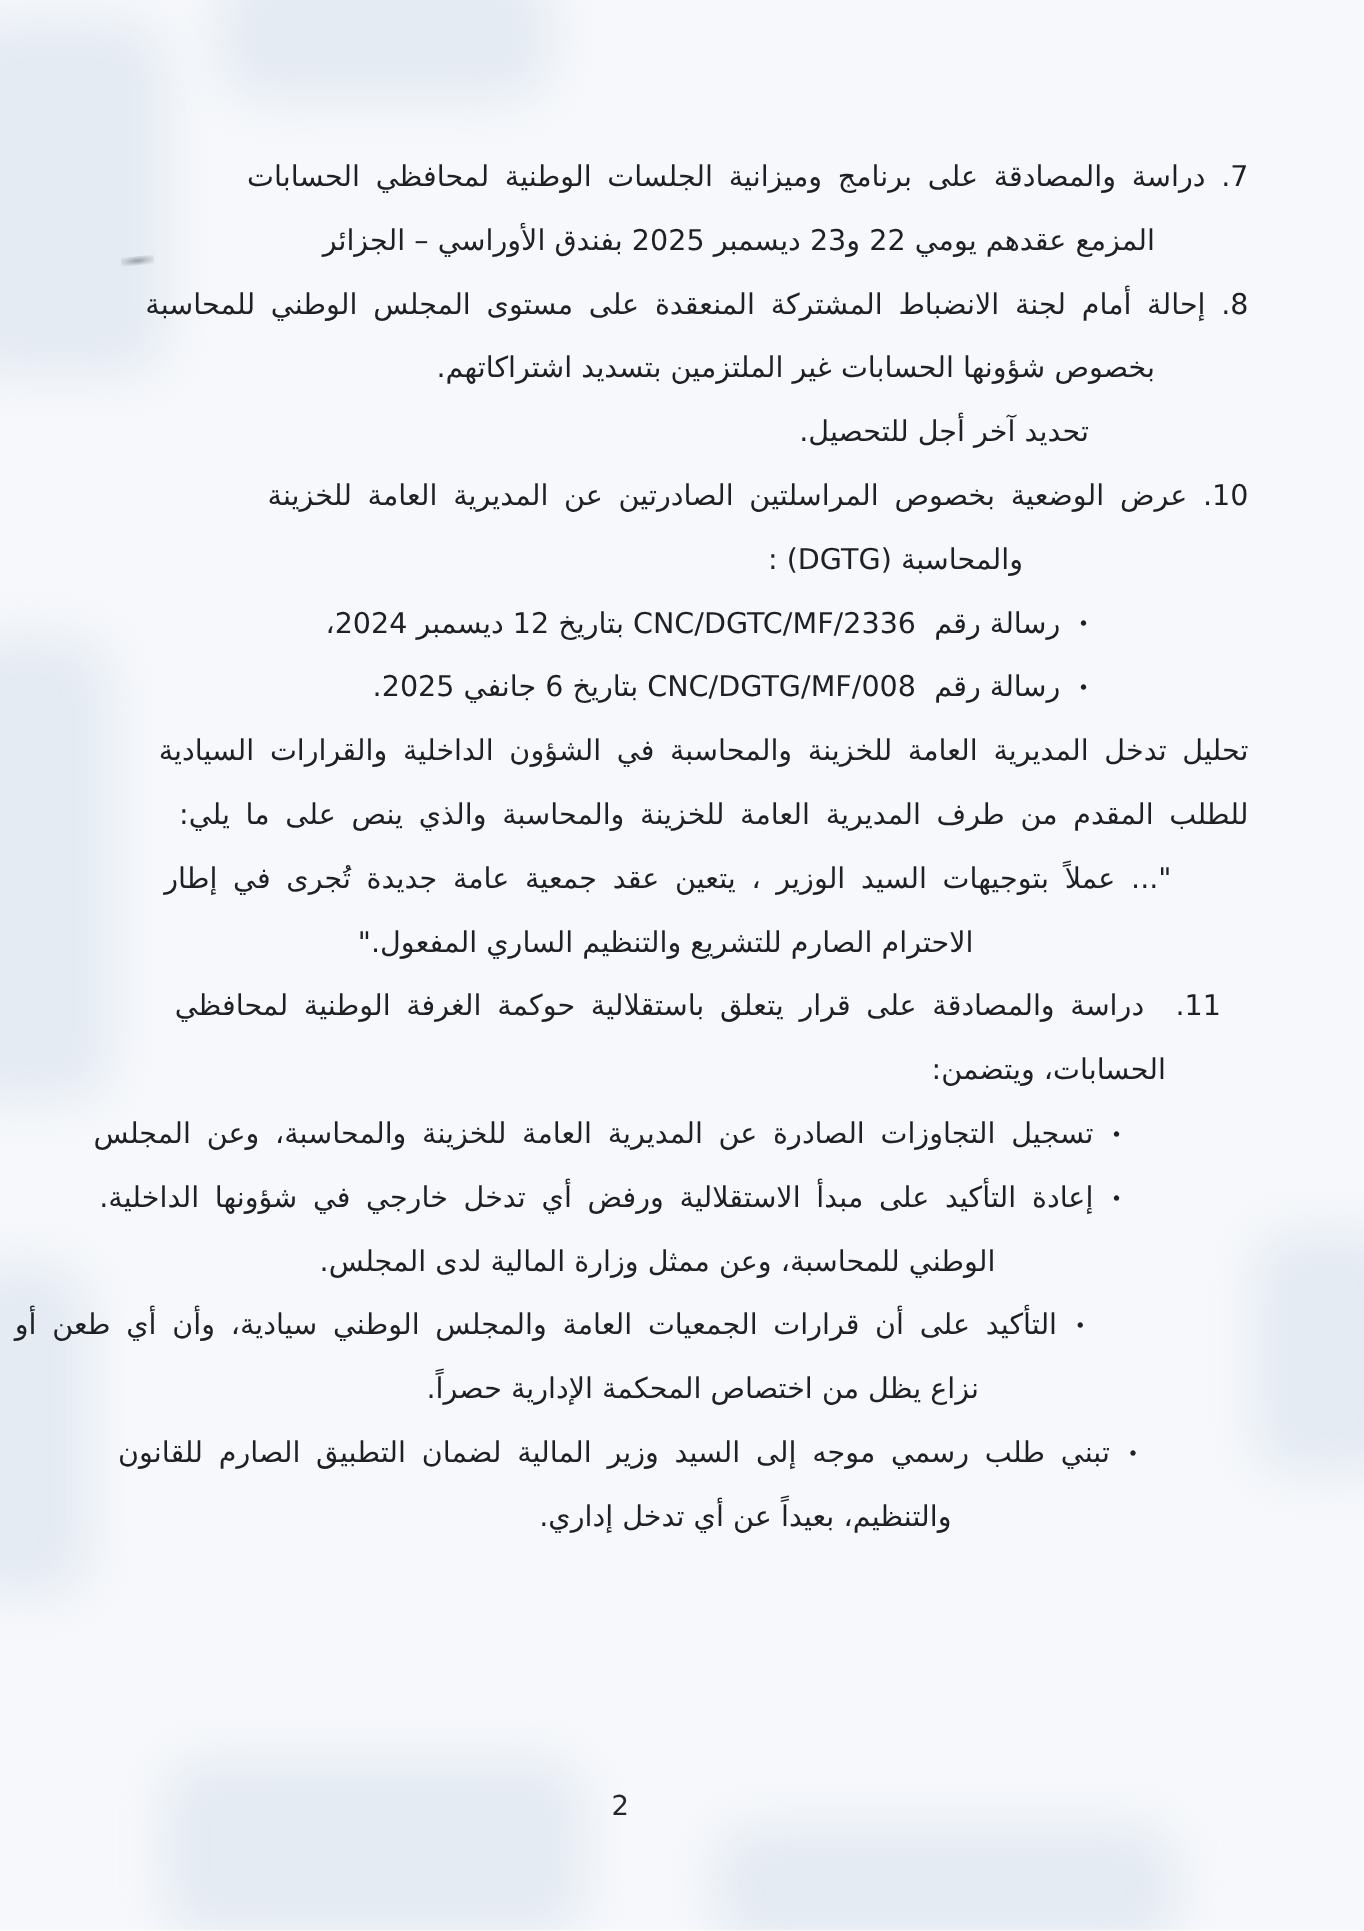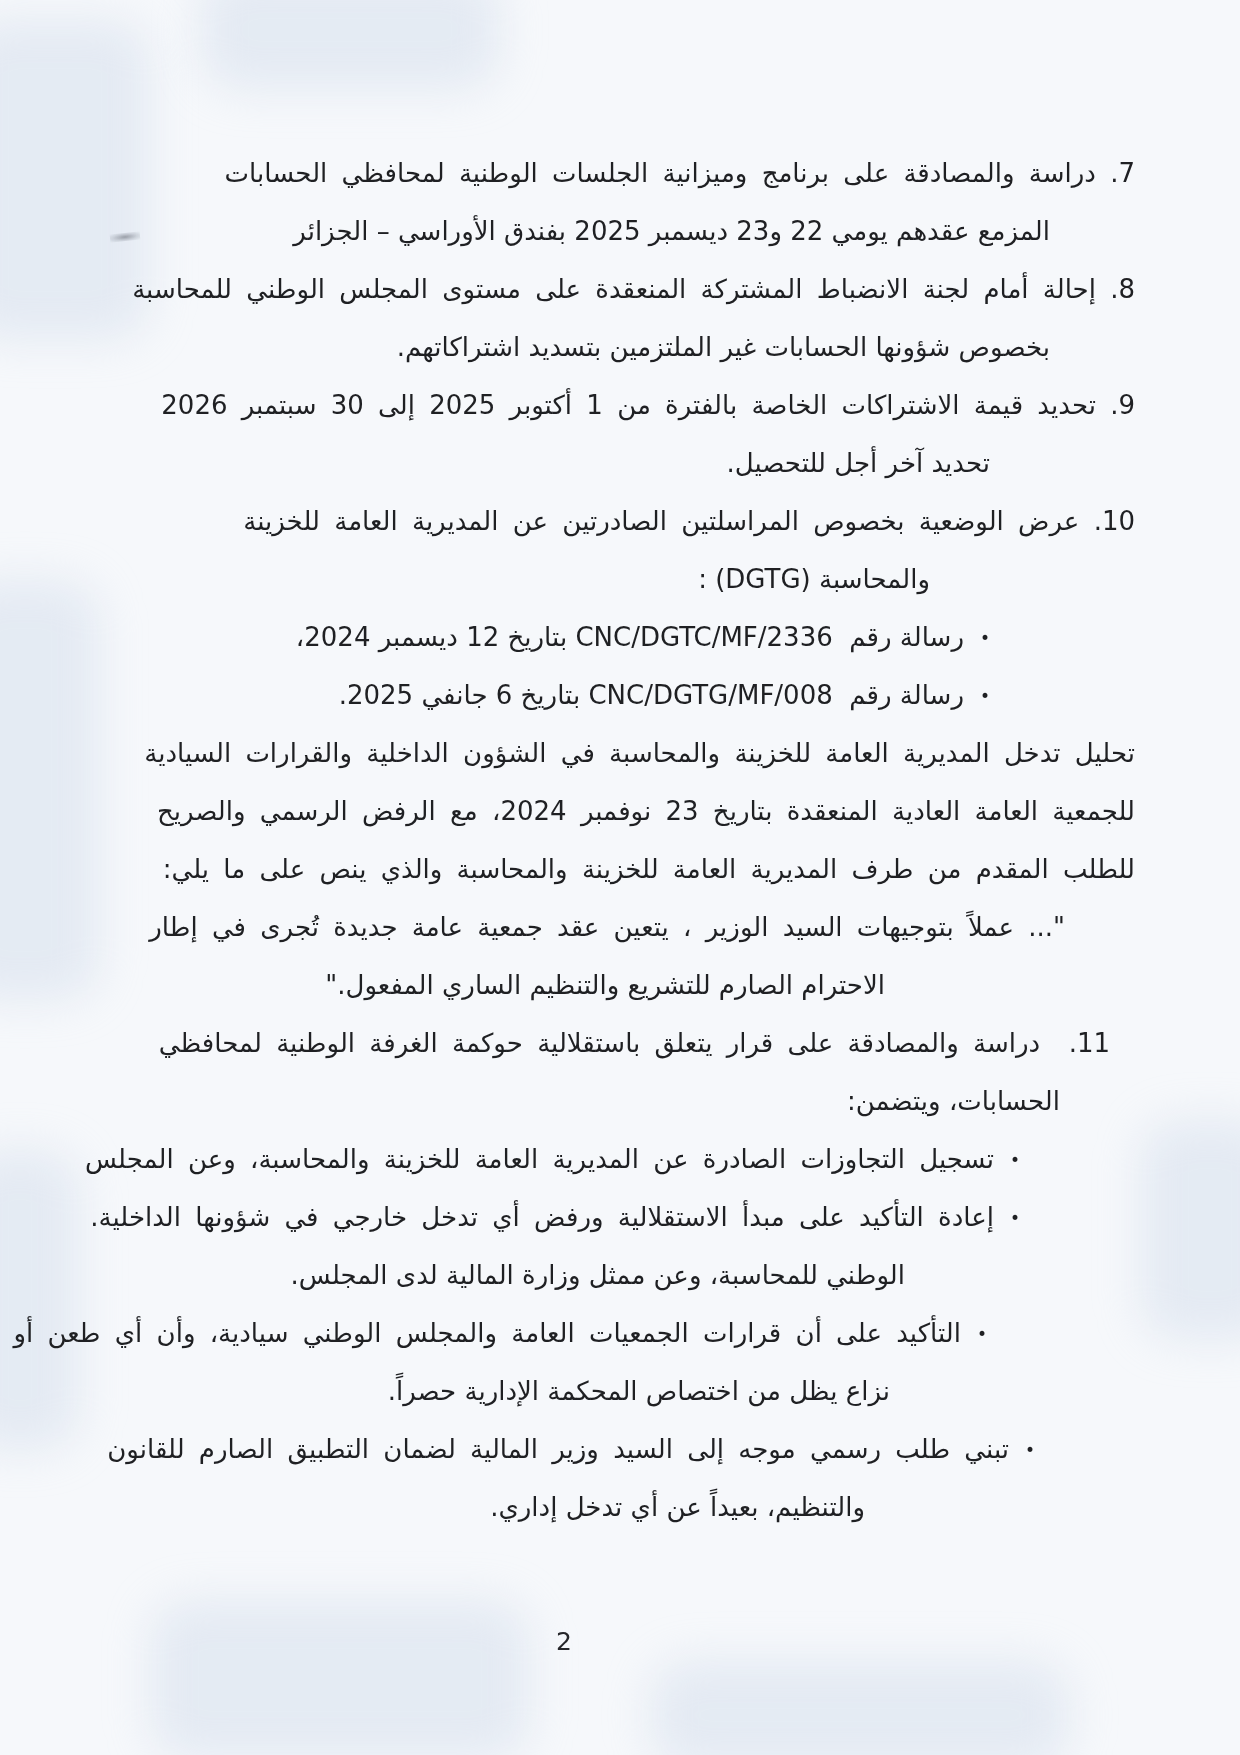--- a/index.html
+++ b/index.html
@@ -20,21 +20,21 @@
   
   .patch {
     position: absolute;
     background: rgba(201, 212, 231, 0.38);
     filter: blur(22px);
     border-radius: 40px;
     pointer-events: none;
   }
   #text-block {
     position: absolute;
-    top: 144px;
+    top: 132px;
     right: 0;
     width: 1005px;
     padding: 0 105px;
     box-sizing: border-box;
   }
   .line {
     height: 58px;
     line-height: 58px;
     font-size: 26px;
     white-space: pre;
@@ -82,28 +82,26 @@
   <div class="patch" style="left:150px; top:1600px; width:380px; height:160px;"></div>
   <div class="patch" style="left:650px; top:1660px; width:420px; height:110px;"></div>
   <div class="patch" style="left:200px; top:-30px; width:300px; height:120px;"></div>
   <div id="smudge"></div>
 
   <div id="text-block">
       <div class="line spread" style="padding-right: 0px;">7. دراسة والمصادقة على برنامج وميزانية الجلسات الوطنية لمحافظي الحسابات</div>
       <div class="line" style="padding-right: 85px;">المزمع عقدهم يومي 22 و23 ديسمبر 2025 بفندق الأوراسي – الجزائر</div>
       <div class="line spread" style="padding-right: 0px;">8. إحالة أمام لجنة الانضباط المشتركة المنعقدة على مستوى المجلس الوطني للمحاسبة</div>
       <div class="line" style="padding-right: 85px;">بخصوص شؤونها الحسابات غير الملتزمين بتسديد اشتراكاتهم.</div>
-      <div class="line spread" style="padding-right: 0px;">9. تحديد قيمة الاشتراكات الخاصة بالفترة من 1 أكتوبر 2025 إلى 30 سبتمبر 2026</div>
       <div class="line" style="padding-right: 145px;">تحديد آخر أجل للتحصيل.</div>
       <div class="line spread" style="padding-right: 0px; text-align: center;">10. عرض الوضعية بخصوص المراسلتين الصادرتين عن المديرية العامة للخزينة</div>
       <div class="line" style="padding-right: 205px;">والمحاسبة (DGTG) :</div>
       <div class="line" style="padding-right: 145px;"><span class="marker">•</span>رسالة رقم  2336/CNC/DGTC/MF بتاريخ 12 ديسمبر 2024،</div>
       <div class="line" style="padding-right: 145px;"><span class="marker">•</span>رسالة رقم  008/CNC/DGTG/MF بتاريخ 6 جانفي 2025.</div>
       <div class="line spread" style="padding-right: 0px;">تحليل تدخل المديرية العامة للخزينة والمحاسبة في الشؤون الداخلية والقرارات السيادية</div>
-      <div class="line spread" style="padding-right: 0px;">للجمعية العامة العادية المنعقدة بتاريخ 23 نوفمبر 2024، مع الرفض الرسمي والصريح</div>
       <div class="line spread" style="padding-right: 0px;">للطلب المقدم من طرف المديرية العامة للخزينة والمحاسبة والذي ينص على ما يلي:</div>
       <div class="line spread" style="padding-right: 70px;">"... عملاً بتوجيهات السيد الوزير ، يتعين عقد جمعية عامة جديدة تُجرى في إطار</div>
       <div class="line" style="padding-right: 250px;">الاحترام الصارم للتشريع والتنظيم الساري المفعول."</div>
       <div class="line spread" style="padding-right: 25px;">11.  دراسة والمصادقة على قرار يتعلق باستقلالية حوكمة الغرفة الوطنية لمحافظي</div>
       <div class="line" style="padding-right: 75px;">الحسابات، ويتضمن:</div>
       <div class="line spread" style="padding-right: 115px;"><span class="marker">•</span>تسجيل التجاوزات الصادرة عن المديرية العامة للخزينة والمحاسبة، وعن المجلس</div>
       <div class="line spread" style="padding-right: 115px;"><span class="marker">•</span>إعادة التأكيد على مبدأ الاستقلالية ورفض أي تدخل خارجي في شؤونها الداخلية.</div>
       <div class="line" style="padding-right: 230px;">الوطني للمحاسبة، وعن ممثل وزارة المالية لدى المجلس.</div>
       <div class="line spread" style="padding-right: 148px;"><span class="marker">•</span>التأكيد على أن قرارات الجمعيات العامة والمجلس الوطني سيادية، وأن أي طعن أو</div>
       <div class="line" style="padding-right: 245px;">نزاع يظل من اختصاص المحكمة الإدارية حصراً.</div>

